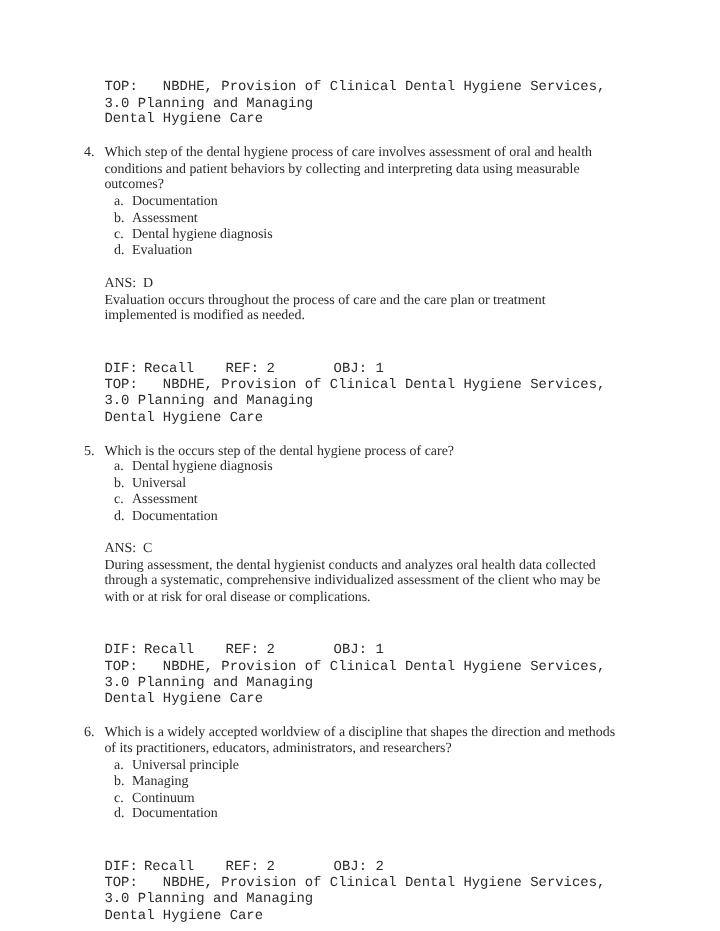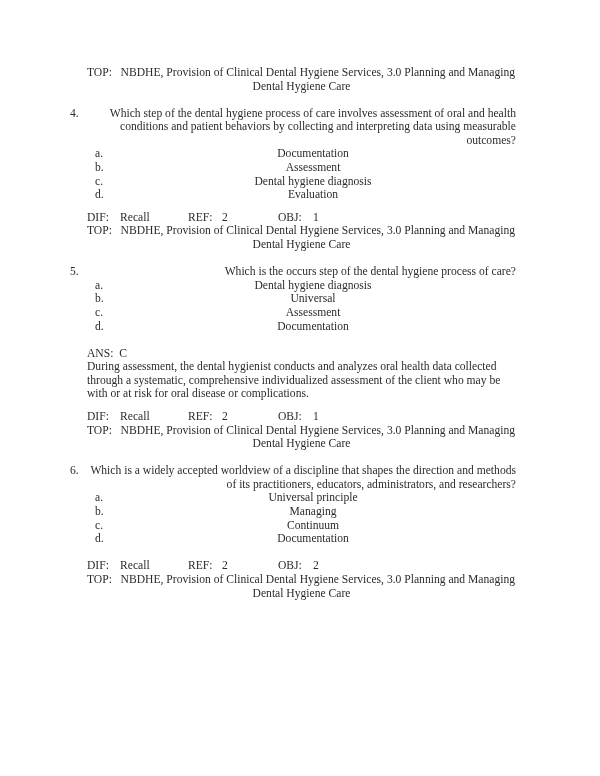--- a/index.html
+++ b/index.html
@@ -24,31 +24,31 @@
   }
   .content {
     width: 446px;
     font-size: 11.6px;
     line-height: 13.6px;
   }
 
   
   .meta-block {
     padding-left: 17px;
+    font-family: Liberation Mono, monospace;
   }
   .meta-line {
     white-space: pre-wrap;
   }
   .top-line {
     text-indent: 0;
   }
   .top-cont {
     margin-left: -17px;
     padding-left: 17px;
-    text-align: center;
   }
   .dif-row {
     display: flex;
     align-items: baseline;
   }
   .dif-key { width: 33px; flex: none; }
   .dif-val-dif { width: 68px; flex: none; }
   .dif-key-ref { width: 34px; flex: none; }
   .dif-val-ref { width: 56px; flex: none; }
   .dif-key-obj { width: 35px; flex: none; }
@@ -62,44 +62,44 @@
     display: flex;
     align-items: baseline;
   }
   .q-num {
     width: 17px;
     flex: none;
     text-align: left;
   }
   .q-text {
     flex: 1;
-    text-align: right;
+    text-align: left;
   }
   .options {
     margin-top: 0;
     padding-left: 25px;
   }
   .option {
     display: flex;
     align-items: baseline;
   }
   .opt-letter {
     width: 15px;
     flex: none;
   }
-  .opt-text { flex: 1; text-align: center; }
+  .opt-text { flex: 1; }
 
   .ans-block {
     margin-top: 13.5px;
     padding-left: 17px;
   }
   .ans-line { white-space: pre; }
   .rationale { }
 
-  .meta-wrap { margin-top: 9px; }
+  .meta-wrap { margin-top: 31px; }
 </style>
 </head>
 <body>
 
 <div class="page">
   <div class="content">
 
     <div class="meta-block">
       <div class="meta-line top-line">TOP:   NBDHE, Provision of Clinical Dental Hygiene Services, 3.0 Planning and Managing</div>
       <div class="meta-line top-cont">Dental Hygiene Care</div>
@@ -120,20 +120,24 @@
           <span class="opt-text">Assessment</span>
         </div>
         <div class="option">
           <span class="opt-letter">c.</span>
           <span class="opt-text">Dental hygiene diagnosis</span>
         </div>
         <div class="option">
           <span class="opt-letter">d.</span>
           <span class="opt-text">Evaluation</span>
         </div>
+      </div>
+      <div class="ans-block">
+        <div class="ans-line">ANS:  D</div>
+        <div class="rationale">Evaluation occurs throughout the process of care and the care plan or treatment implemented is modified as needed.</div>
       </div>
       <div class="meta-wrap meta-block">
         <div class="dif-row">
           <span class="dif-key">DIF:</span>
           <span class="dif-val-dif">Recall</span>
           <span class="dif-key-ref">REF:</span>
           <span class="dif-val-ref">2</span>
           <span class="dif-key-obj">OBJ:</span>
           <span class="dif-val-obj">1</span>
         </div>

